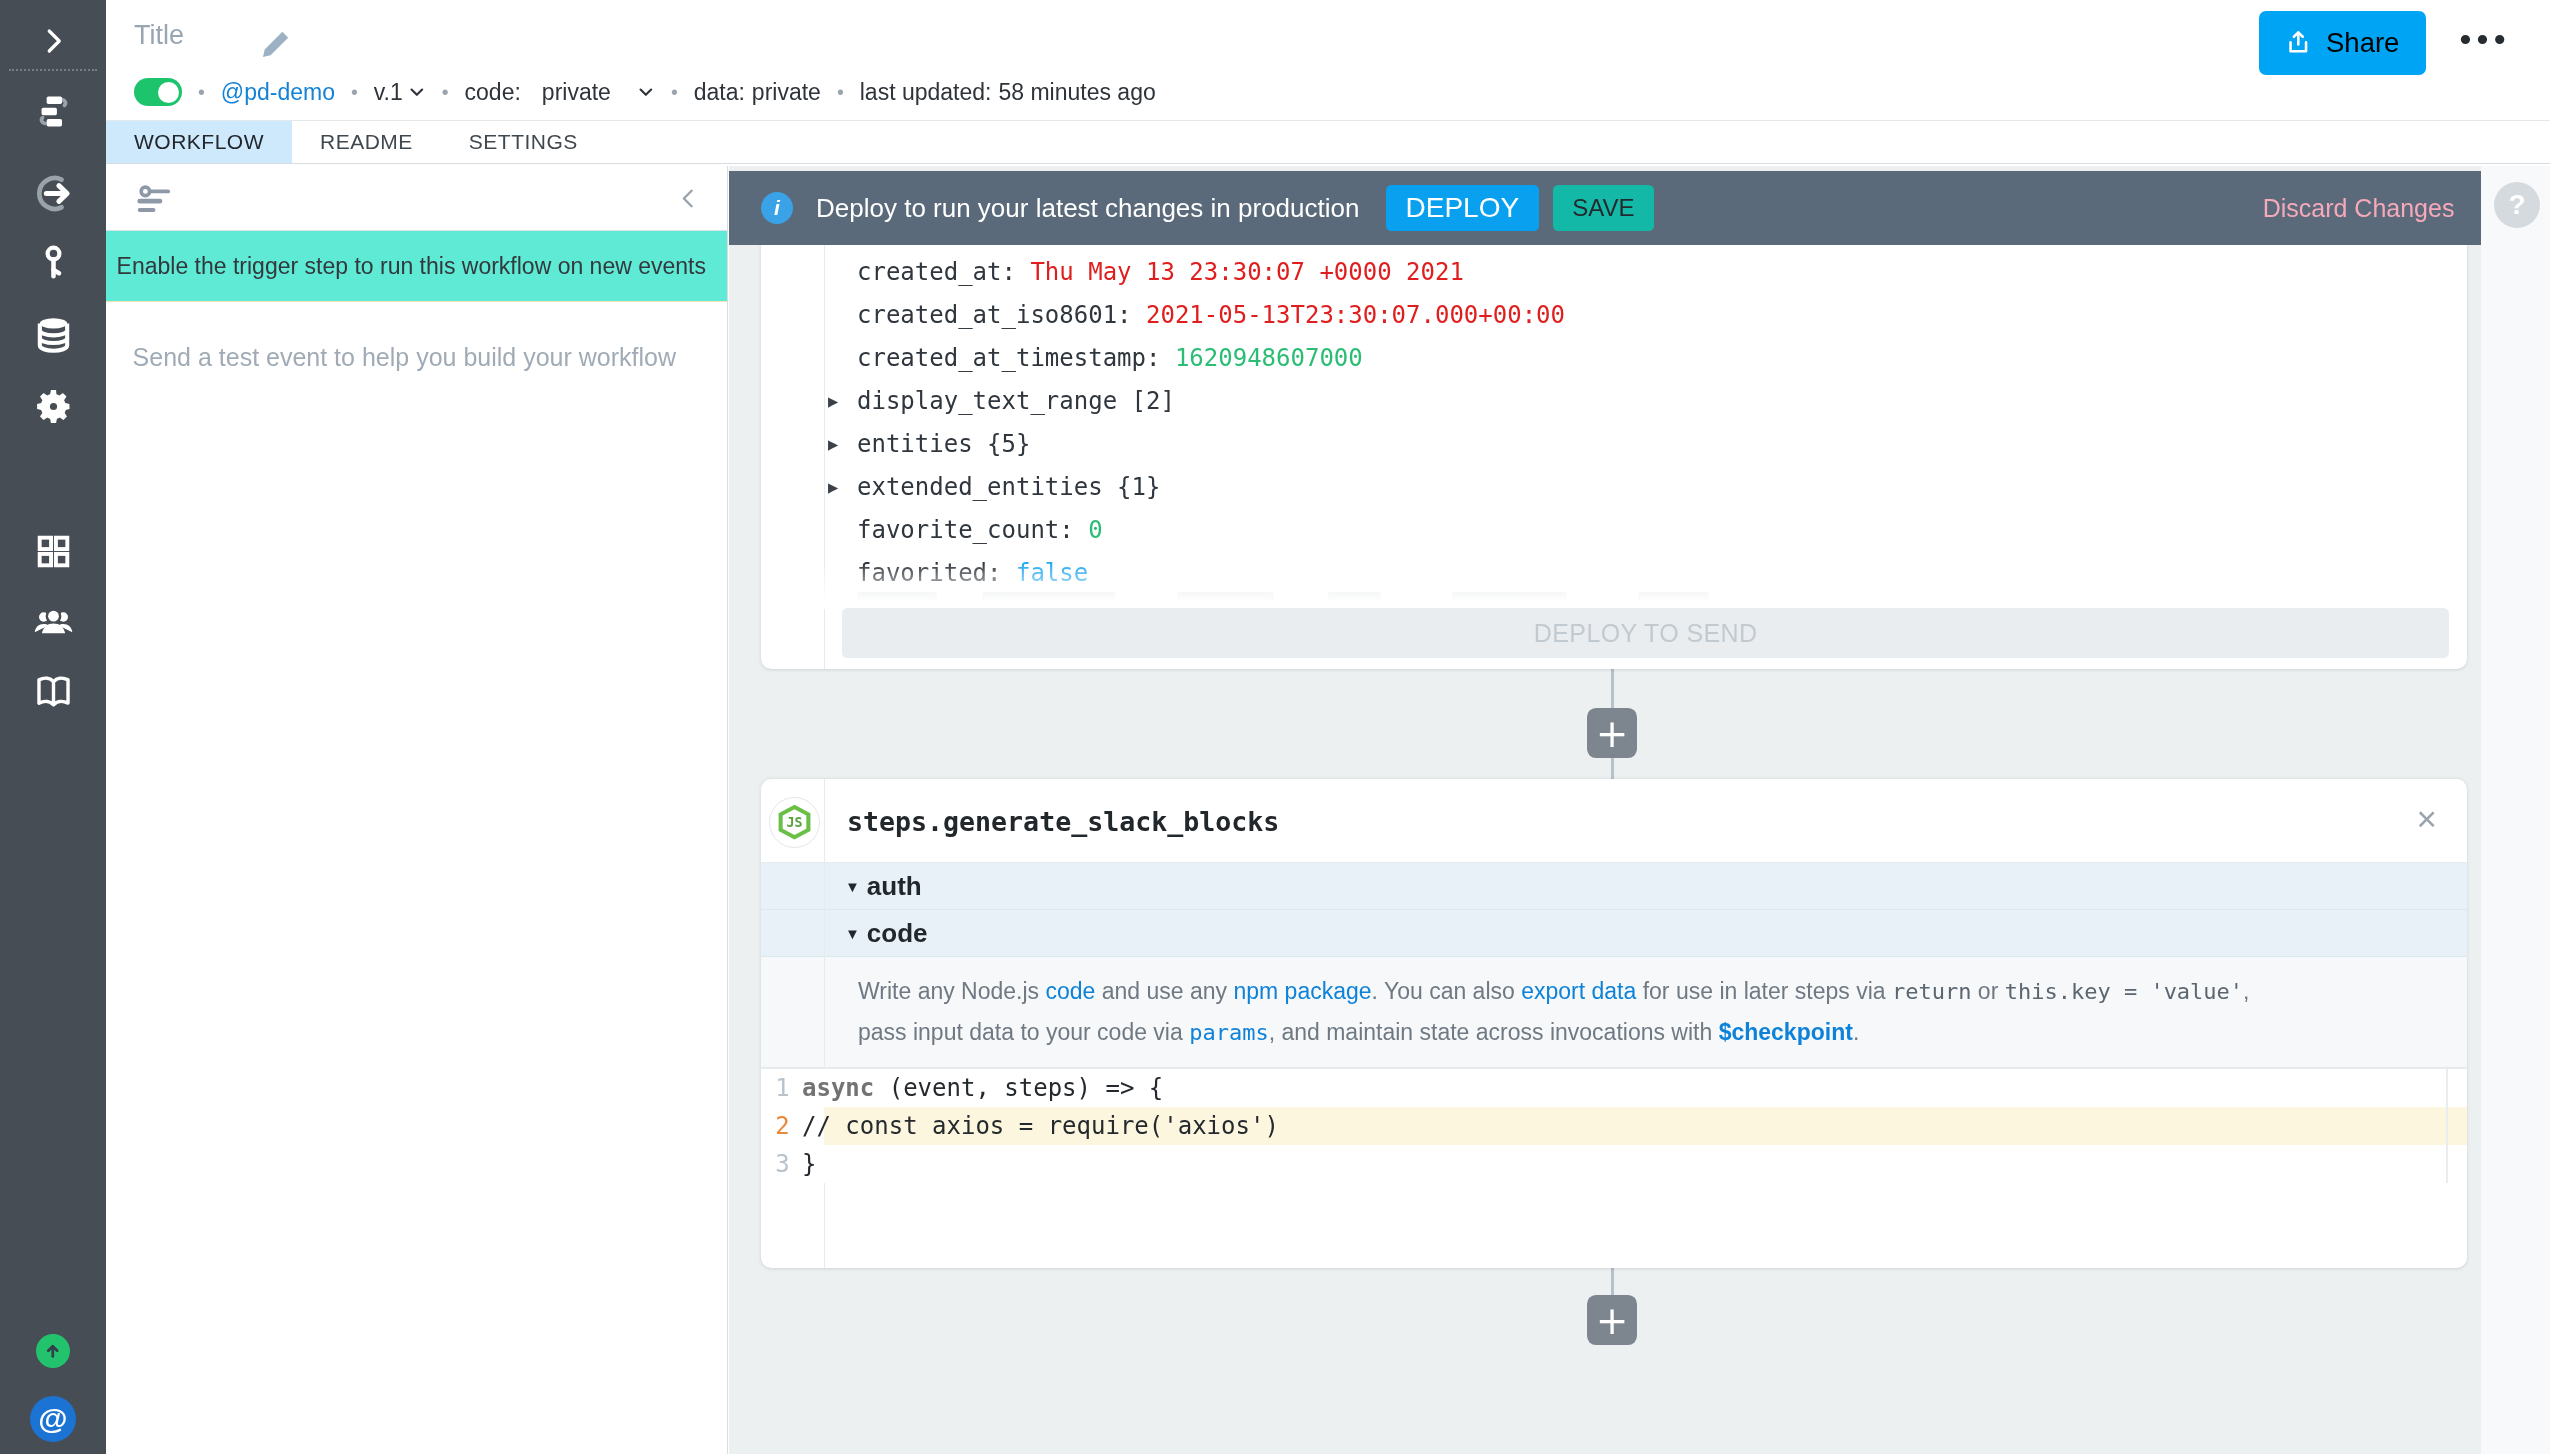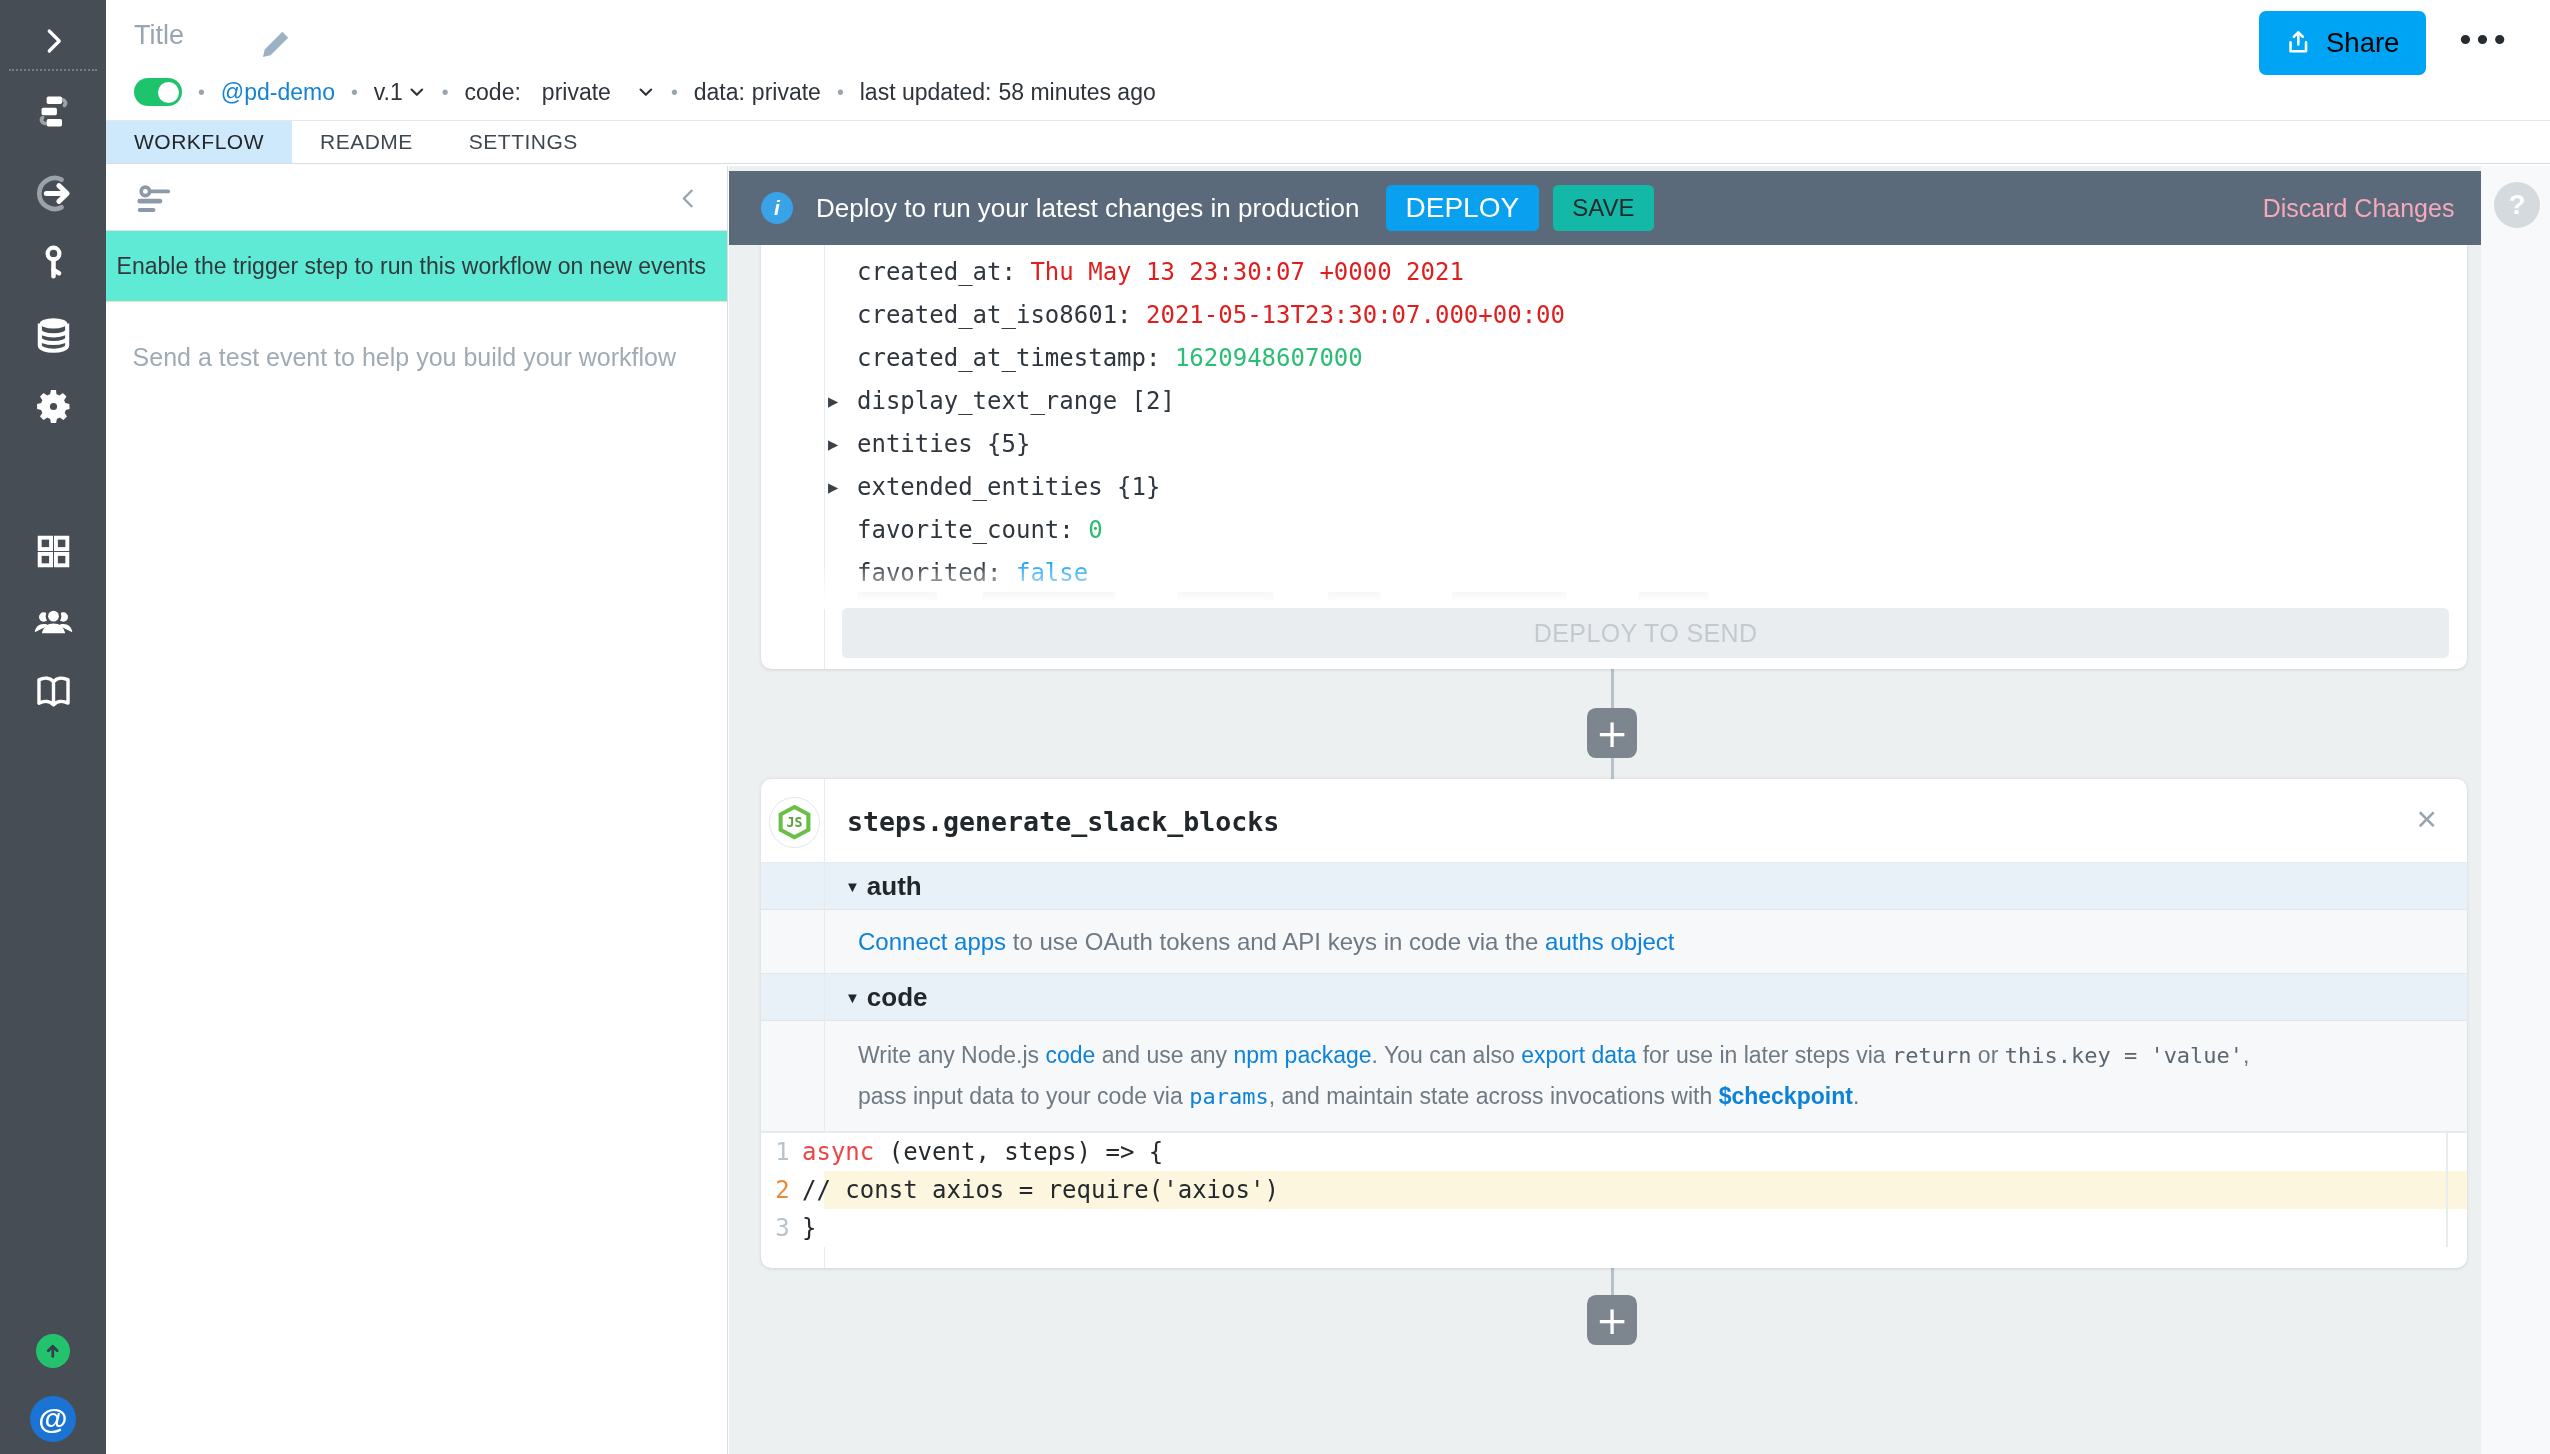--- a/index.html
+++ b/index.html
@@ -117,21 +117,21 @@
   .imono { font-family:"DejaVu Sans Mono", monospace; font-size:22px; color:#5b6670; }
   .imono-link { font-family:"DejaVu Sans Mono", monospace; font-size:22px; color:#0d82d8; }
   .ilink-bold { color:#0d82d8; font-weight:600; }
   .editor { position:relative; height:115px; background:#fff; border-top:0.9px solid #e9edf0;
             font-family:"DejaVu Sans Mono", monospace; font-size:24px; }
   .eline { height:38px; display:flex; align-items:center; }
   .eline .num { width:41px; text-align:right; padding-right:12.4px; color:#b9c3cc; flex:0 0 41px; }
   .eline .code { white-space:pre; color:#24292e; }
   .eline.hl { background:linear-gradient(to right, #ffffff 63px, #fdf6df 63px); }
   .eline.hl .num { color:#e98a3b; }
-  .kw { color:#ef4444; font-weight:normal; }
+  .kw { color:#737373; font-weight:bold; }
   .comment { color:#a9b2ba; }
   .editor-rule { position:absolute; top:0; bottom:0; left:1685px; width:1.8px; background:#e9edf0; }
 </style>
 </head>
 <body>
 
 <aside class="sidebar">
   <div class="side-ic" style="top:21px;height:39px;">
     <svg width="30" height="30" viewBox="0 0 24 24">
       <polyline points="9,4 17,12 9,20" fill="none" stroke="#fff" stroke-width="2.6" stroke-linecap="round" stroke-linejoin="round"></polyline>
@@ -375,25 +375,20 @@
         </div>
     </div>
     <div class="step-title">steps.generate_slack_blocks</div>
     <div class="step-close">×</div>
   </div>
 
   <div class="section-head">
     <span class="caret">▼</span>
     <span class="stitle">auth</span>
   </div>
-  <div class="sec-body auth-body">
-    <span>
-      <span class="ilink">Connect apps</span><span> to use OAuth tokens and API keys in code via the </span><span class="ilink">auths object</span>
-    </span>
-  </div>
 
   <div class="section-head">
     <span class="caret">▼</span>
     <span class="stitle">code</span>
   </div>
   <div class="sec-body code-body">
     <span>Write any Node.js </span><span class="ilink">code</span><span> and use any </span><span class="ilink">npm package</span><span>. You can also </span><span class="ilink">export data</span><span> for use in later steps via </span><span class="imono">return</span><span> or </span><span class="imono">this.key = 'value'</span><span>,</span><br>
     <span>pass input data to your code via </span><span class="imono-link">params</span><span>, and maintain state across invocations with </span><span class="ilink-bold">$checkpoint</span><span>.</span>
   </div>
 

